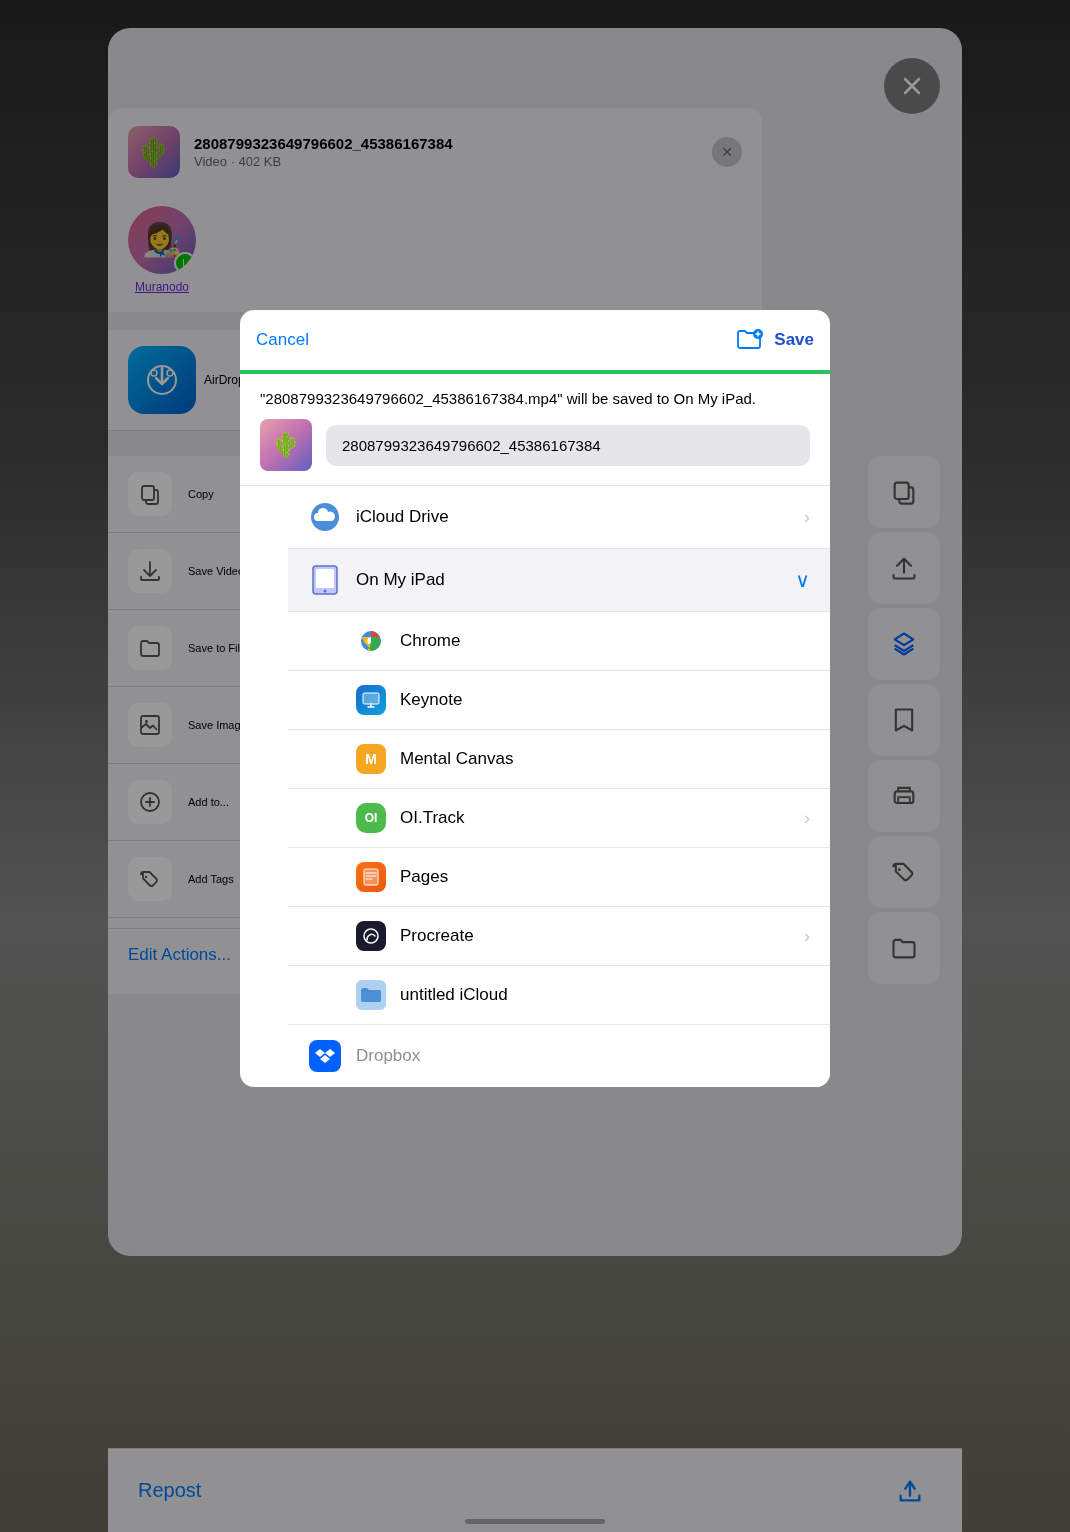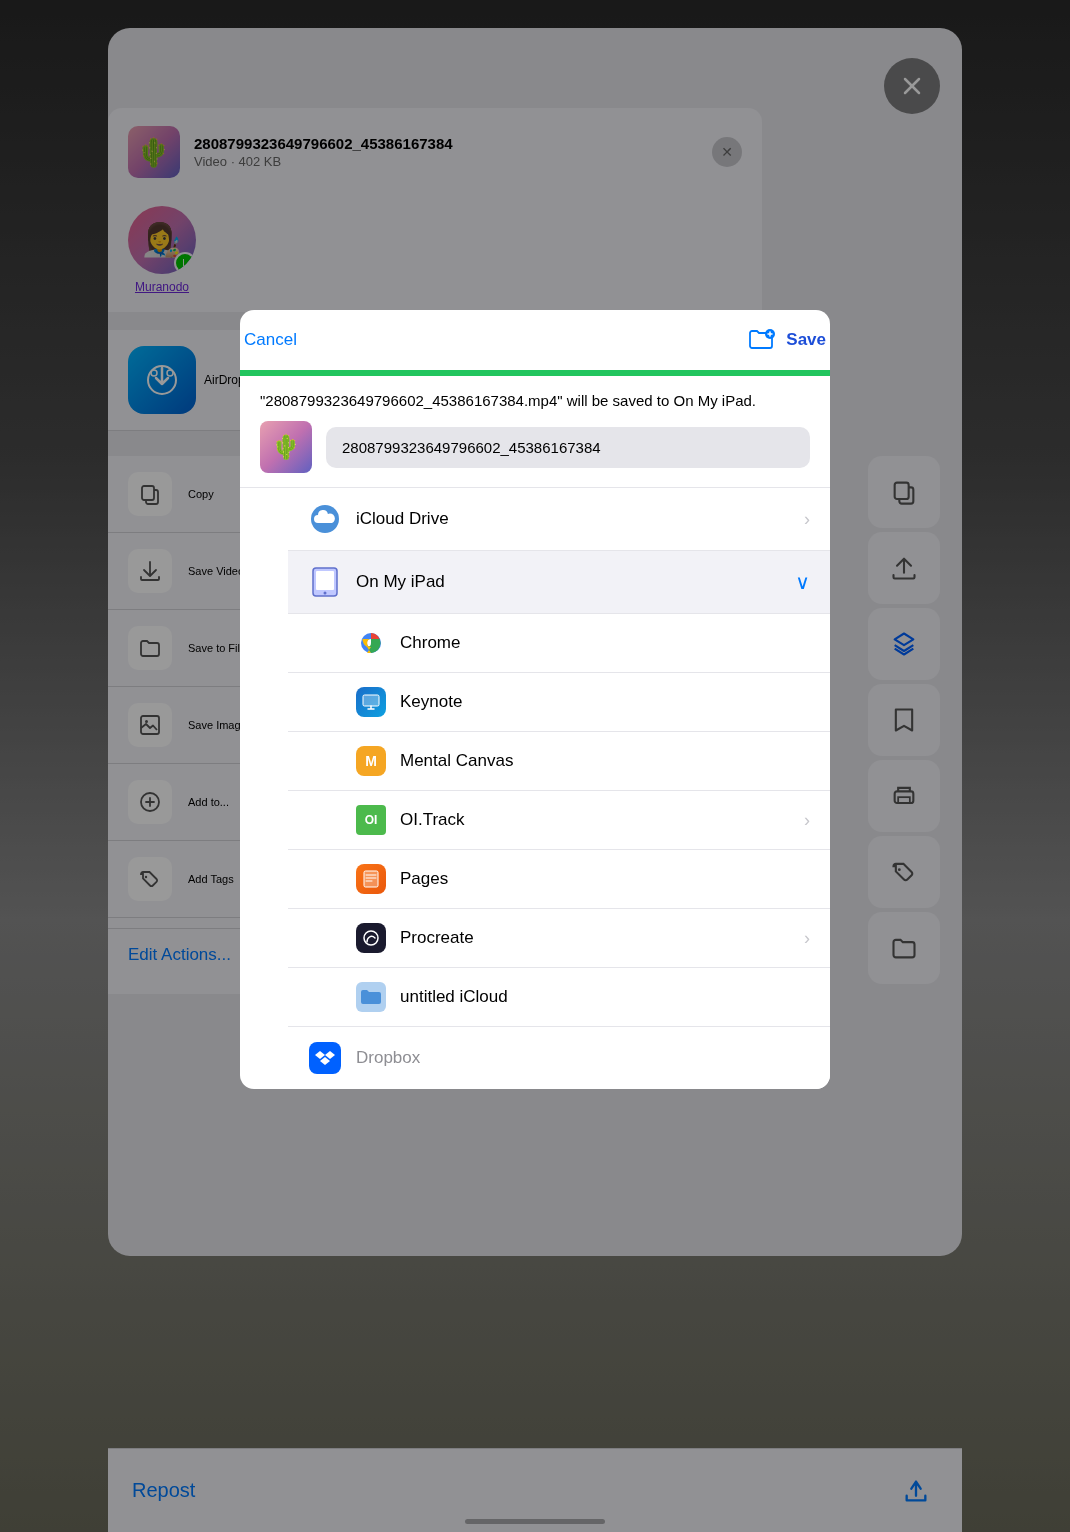--- a/index.html
+++ b/index.html
@@ -241,21 +241,21 @@
     .bottom-bar {
       position: absolute;
       bottom: 0; left: 108px;
       width: 854px;
       height: 84px;
       background: #f2f2f7;
       border-top: 1px solid #d1d1d6;
       display: flex;
       align-items: center;
       justify-content: space-between;
-      padding: 0 24px;
+      padding: 0 30px;
     }
     .repost-btn {
       font-size: 20px;
       color: #007aff;
       cursor: pointer;
       font-weight: 500;
     }
     .share-btn-bottom {
       width: 44px; height: 44px;
       display: flex;
@@ -293,22 +293,22 @@
       position: absolute;
       top: 310px;
       left: 240px;
     }
 
     
     .dialog-header {
       display: flex;
       align-items: center;
       justify-content: space-between;
-      padding: 16px 4px;
-      border-bottom: 6px solid #22c55e;
+      padding: 16px 16px;
+      border-bottom: 4px solid #22c55e;
       gap: 16px;
     }
     .dialog-cancel {
       font-size: 17px;
       color: #007aff;
       cursor: pointer;
     }
     .dialog-save-area {
       display: flex;
       align-items: center;
@@ -674,21 +674,21 @@
       </div>
 
       <div class="location-item sub-item">
         <div class="sub-item-icon" style="width:30px;height:30px;border-radius:8px;overflow:hidden;margin-right:14px;flex-shrink:0;background:#f5a623;display:flex;align-items:center;justify-content:center;">
           <span style="color:white;font-weight:bold;font-size:14px;">M</span>
         </div>
         <span class="location-label">Mental Canvas</span>
       </div>
 
       <div class="location-item sub-item">
-        <div class="sub-item-icon" style="width:30px;height:30px;border-radius:4px;overflow:hidden;margin-right:14px;flex-shrink:0;background:#4cba4c;display:flex;align-items:center;justify-content:center;">
+        <div class="sub-item-icon" style="width:30px;height:30px;border-radius:10px;overflow:hidden;margin-right:14px;flex-shrink:0;background:#4cba4c;display:flex;align-items:center;justify-content:center;">
           <span style="color:white;font-weight:bold;font-size:12px;">OI</span>
         </div>
         <span class="location-label">OI.Track</span>
         <span class="location-chevron">›</span>
       </div>
 
       <div class="location-item sub-item">
         <div class="sub-item-icon" style="width:30px;height:30px;border-radius:8px;overflow:hidden;margin-right:14px;flex-shrink:0;background:linear-gradient(135deg,#f97316,#ea580c);display:flex;align-items:center;justify-content:center;">
           <svg width="18" height="18" viewBox="0 0 18 18" fill="none">
             <rect x="2" y="1" width="14" height="16" rx="1.5" fill="rgba(255,255,255,0.3)" stroke="white" stroke-width="1"></rect>

